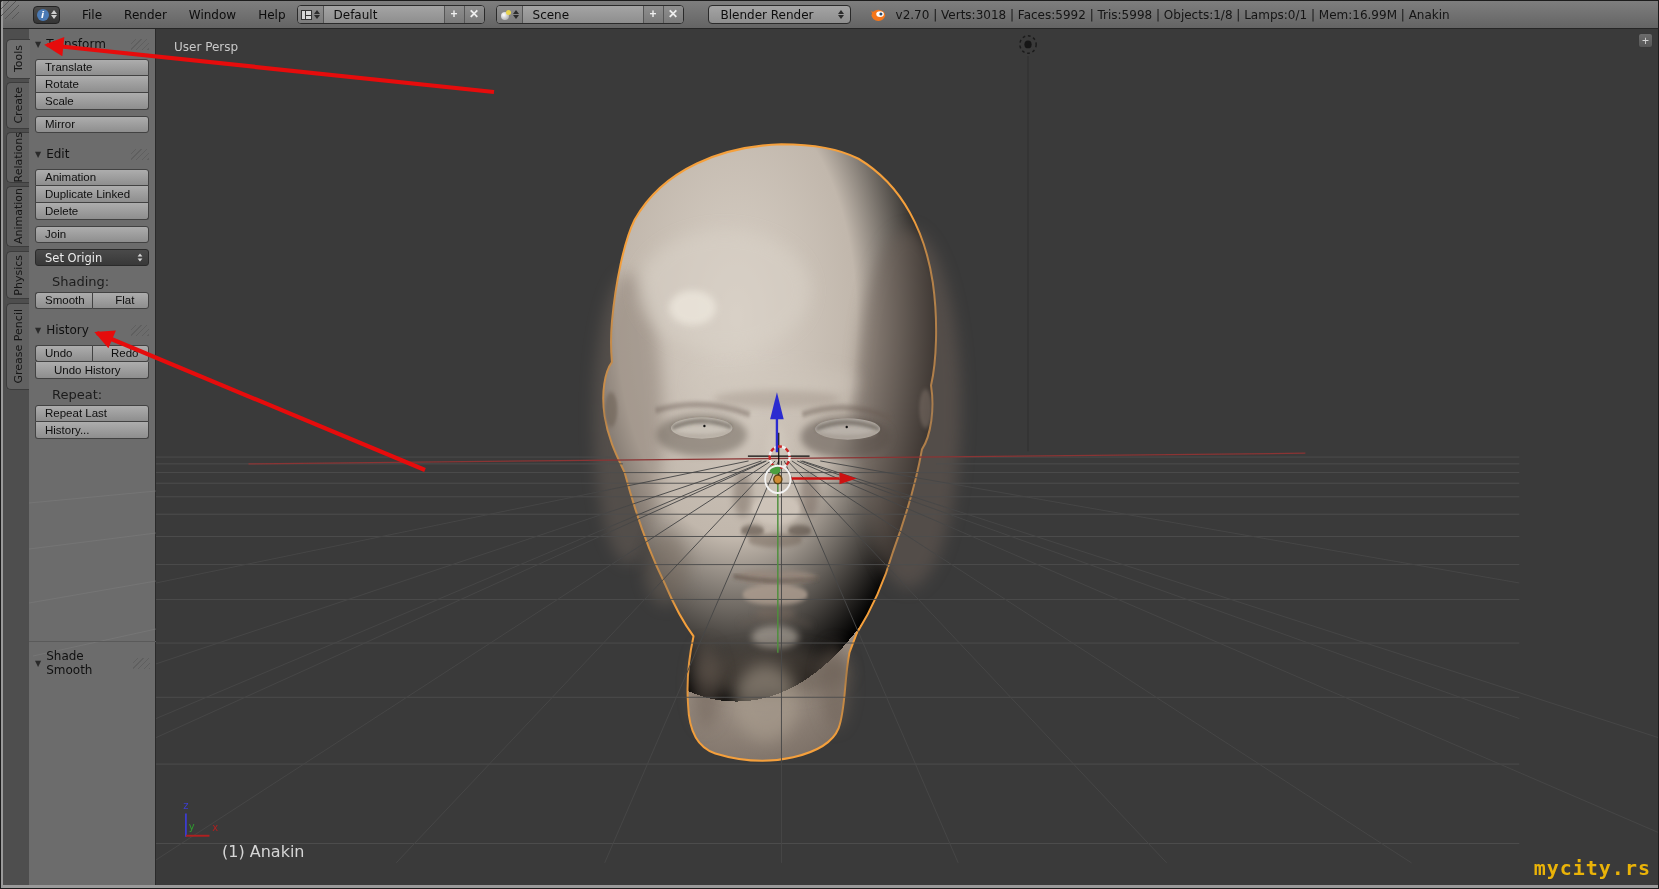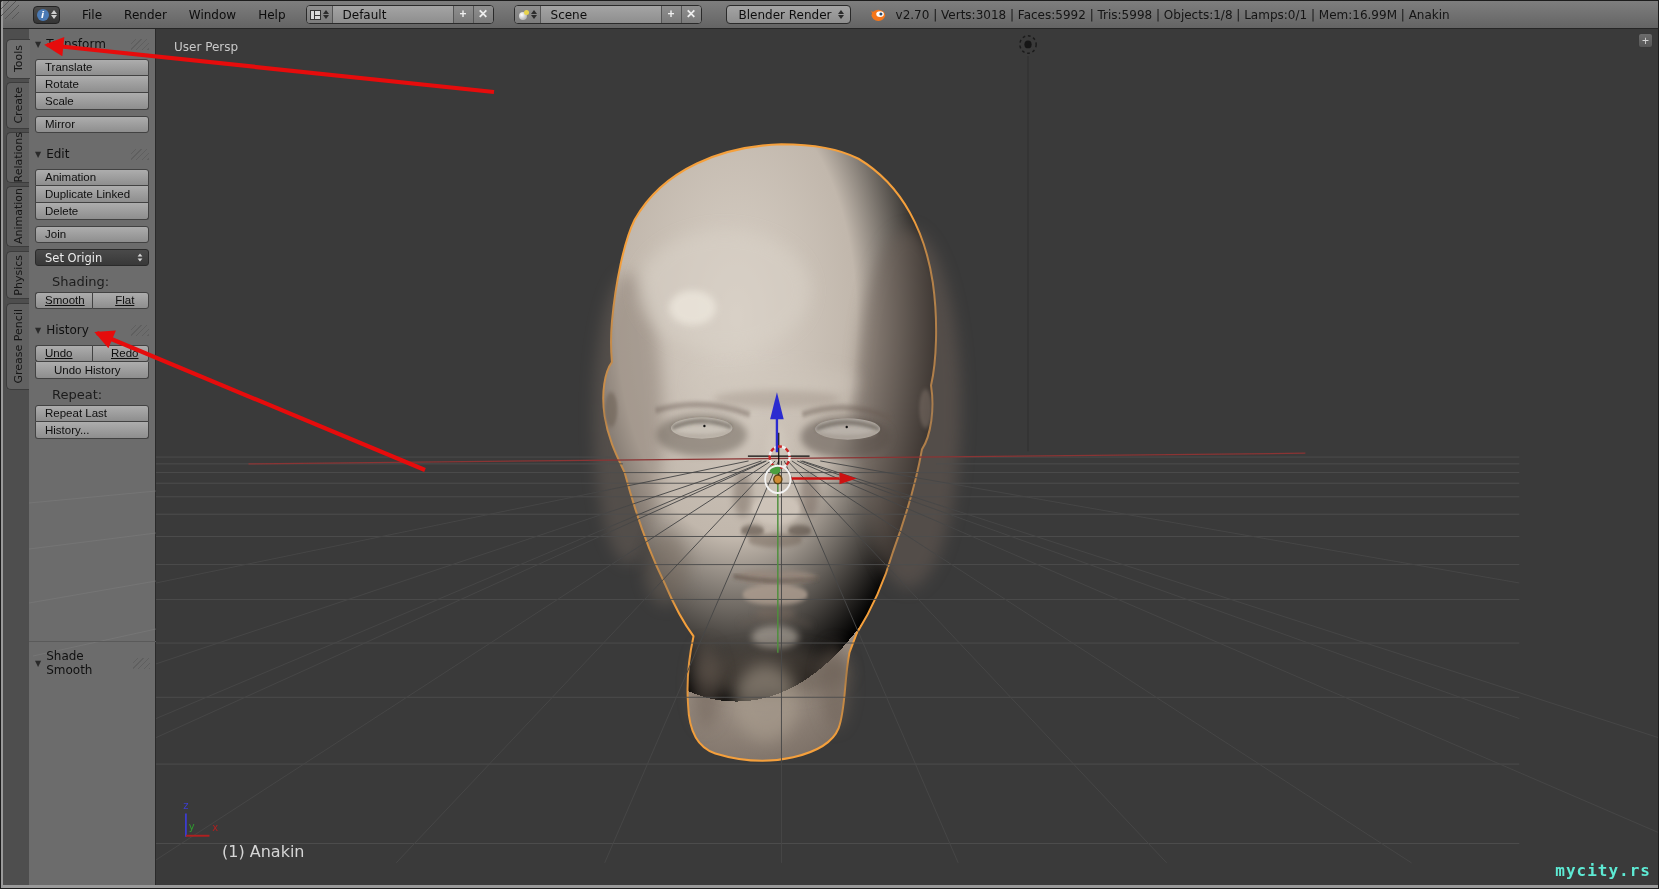--- a/index.html
+++ b/index.html
@@ -18,36 +18,36 @@
        display:flex;align-items:center;z-index:30;font-size:12px;color:#0c0c0c;}
   .info-btn{margin-left:32px;height:18px;width:27px;border-radius:4px;border:1px solid #222;
        background:linear-gradient(#4c4c4c,#353535);display:flex;align-items:center;justify-content:center;gap:2px;}
   .info-circle{width:12px;height:12px;border-radius:50%;background:#4a7ab5;color:#fff;
        font-size:9px;font-weight:bold;line-height:12px;text-align:center;font-style:italic;}
   .arrs{display:flex;flex-direction:column;gap:1px;}
   .arr-up{width:0;height:0;border-left:3px solid transparent;border-right:3px solid transparent;border-bottom:4px solid #cfcfcf;}
   .arr-dn{width:0;height:0;border-left:3px solid transparent;border-right:3px solid transparent;border-top:4px solid #cfcfcf;}
   .arrs.dark .arr-up{border-bottom-color:#2c2c2c;} .arrs.dark .arr-dn{border-top-color:#2c2c2c;}
   .menu{margin-left:22px;cursor:default;}
-  .idblock{display:flex;align-items:center;height:19px;margin-left:20px;
+  .idblock{display:flex;align-items:center;height:19px;margin-left:11px;
        border:1px solid #2a2a2a;border-radius:4px;overflow:hidden;background:#9c9c9c;}
   .idb-icon{width:26px;height:100%;background:linear-gradient(#8f8f8f,#7c7c7c);
        display:flex;align-items:center;justify-content:center;gap:2px;border-right:1px solid #555;}
   .layout-glyph{width:11px;height:10px;background:#d8d8d8;border:1px solid #333;position:relative;}
   .layout-glyph::before{content:"";position:absolute;left:3px;top:0;width:1px;height:100%;background:#333;}
   .layout-glyph::after{content:"";position:absolute;left:3px;top:4px;right:0;height:1px;background:#333;}
   .scene-glyph{width:11px;height:10px;position:relative;}
   .scene-glyph::before{content:"";position:absolute;left:1px;top:2px;width:8px;height:8px;border-radius:50%;
        background:radial-gradient(circle at 35% 35%,#fff,#9b9b9b);}
   .scene-glyph::after{content:"";position:absolute;right:0;top:0;width:5px;height:5px;border-radius:50%;background:#e8d44d;}
   .idb-text{padding:0 10px;min-width:120px;background:linear-gradient(#a4a4a4,#8e8e8e);height:100%;
        display:flex;align-items:center;color:#0d0d0d;}
   .idb-btn{width:20px;height:100%;border:none;border-left:1px solid #555;cursor:pointer;
        background:linear-gradient(#8f8f8f,#7a7a7a);color:#efefef;font-size:12px;line-height:17px;padding:0;font-weight:bold;}
-  .engine{display:flex;align-items:center;height:19px;margin-left:24px;padding:0 6px 0 12px;gap:6px;
+  .engine{display:flex;align-items:center;height:19px;margin-left:24px;padding:0 6px 0 12px;gap:24px;
        border:1px solid #2a2a2a;border-radius:4px;background:linear-gradient(#a4a4a4,#8e8e8e);min-width:118px;color:#0d0d0d;}
   .blogo{width:17px;height:17px;margin-left:18px;}
   .stats{margin-left:10px;color:#141414;white-space:nowrap;}
   
   .tabstrip{position:absolute;left:2px;top:28px;width:26px;height:861px;background:#4e4e4e;z-index:20;}
   .vtab{position:absolute;left:3px;width:23px;border:1px solid #3c3c3c;border-right:none;
        border-radius:5px 0 0 5px;background:#616161;color:#161616;font-size:11px;
        display:flex;align-items:center;justify-content:center;cursor:pointer;}
   .vtab span{writing-mode:vertical-rl;transform:rotate(180deg);white-space:nowrap;}
   .vtab.active{background:#6f6f6f;width:24px;}
@@ -57,41 +57,41 @@
   .phead{display:flex;align-items:center;gap:5px;font-size:12px;color:#101010;margin:2px 0 8px 0;cursor:pointer;}
   .tri{font-size:8px;color:#2a2a2a;}
   .hatch{margin-left:auto;width:18px;height:11px;
        background:repeating-linear-gradient(135deg,transparent 0 3px,#5c5c5c 3px 4px);opacity:.8;}
   .btn{display:block;width:100%;height:17px;line-height:15px;font-size:11.5px;color:#0e0e0e;text-align:left;
        padding:0 0 0 9px;background:linear-gradient(#adadad,#8e8e8e);border:1px solid #424242;border-radius:3px;cursor:pointer;}
   .grp .btn{border-radius:0;border-top-width:0;}
   .grp .btn:first-child{border-radius:3px 3px 0 0;border-top-width:1px;}
   .grp .btn:last-child{border-radius:0 0 3px 3px;}
   .row2{display:flex;}
-  .row2 .btn{flex:1;text-decoration:underline;}
+  .row2 .btn{flex:1;}
   .row2 .btn:first-child{border-radius:3px 0 0 3px;border-right-width:0;}
   .row2 .btn:last-child{border-radius:0 3px 3px 0;text-align:center;}
   .gap6{height:6px;} .gap12{height:12px;}
   .dropdown{display:flex;align-items:center;width:100%;height:17px;font-size:11.5px;color:#ececec;
        padding:0 5px 0 9px;background:linear-gradient(#4a4a4a,#383838);border:1px solid #2a2a2a;border-radius:3px;cursor:pointer;}
   .dropdown .dd-arrows{margin-left:auto;}
   .dropdown .arr-up{border-bottom-color:#d8d8d8;transform:scale(.8);}
   .dropdown .arr-dn{border-top-color:#d8d8d8;transform:scale(.8);}
   .slabel{font-size:13px;color:#1c1c1c;margin:8px 0 3px 17px;}
   .shelf-lines{position:absolute;left:0;top:412px;width:127px;height:220px;pointer-events:none;opacity:.5;}
   .op-panel{position:absolute;left:0;top:612px;width:127px;border-top:1px solid #5a5a5a;padding:5px 6px 0 6px;}
   
   .viewport{position:absolute;left:155px;top:28px;width:1502px;height:861px;background:#3a3a3a;overflow:hidden;z-index:5;}
   .vp-svg{position:absolute;left:0;top:0;}
   .vp-label{position:absolute;left:18px;top:11px;font-size:12px;color:#c9c9c9;}
   .obj-label{position:absolute;left:66px;top:813px;font-size:16px;color:#d6d6d6;}
   .plus-btn{position:absolute;right:5px;top:4px;width:15px;height:15px;border-radius:3px;border:1px solid #393939;
        background:linear-gradient(#6c6c6c,#565656);color:#d5d5d5;font-size:12px;line-height:12px;text-align:center;padding:0;cursor:pointer;}
   .watermark{position:absolute;right:7px;bottom:8px;font-family:"DejaVu Sans Mono","Liberation Mono",monospace;
-       font-weight:bold;font-size:16px;color:#5eead4;letter-spacing:1px;z-index:35;}
+       font-weight:bold;font-size:20px;color:#eab308;letter-spacing:1px;z-index:35;}
   
   .annot{position:absolute;left:0;top:0;z-index:50;pointer-events:none;}
 </style>
 </head>
 <body>
 
 <div id="app">
 
   <div class="topbar">
     <div class="info-btn">

